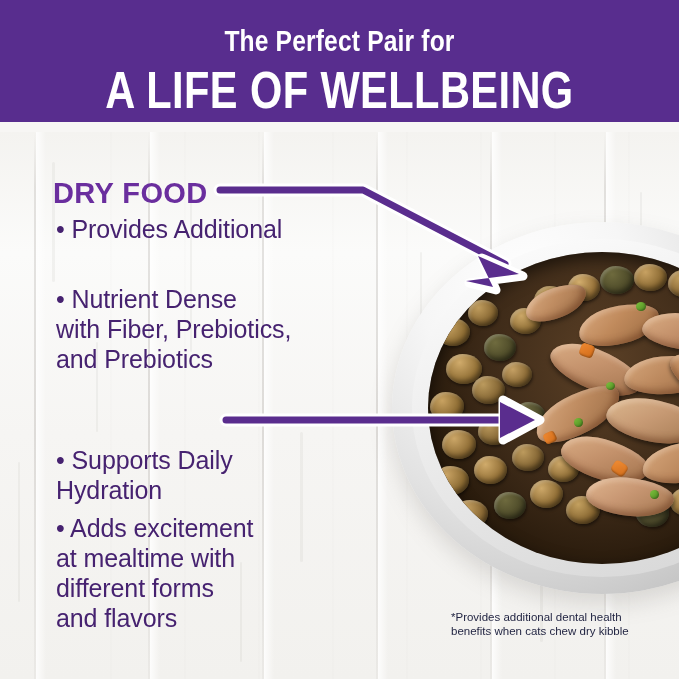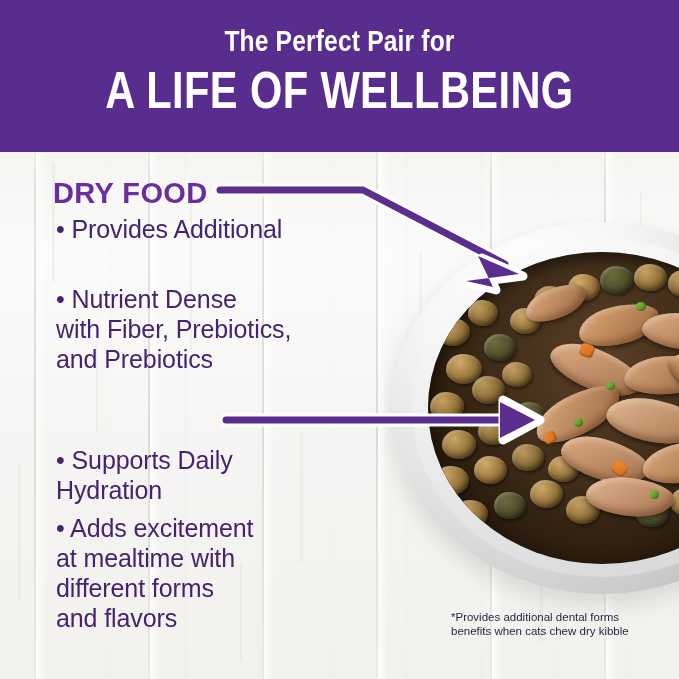--- a/index.html
+++ b/index.html
@@ -66,21 +66,21 @@
     background: rgba(160,155,150,0.10);
     border-radius: 3px;
   }
 
   
   .header {
     position: absolute;
     left: 0;
     top: 0;
     width: 679px;
-    height: 152px;
+    height: 122px;
     background: #582D8E;
     z-index: 6;
     text-align: center;
     color: #ffffff;
   }
   .header-line1 {
     position: absolute;
     left: 0;
     top: 22px;
     width: 679px;
@@ -354,17 +354,17 @@
 
     <div class="bullet-block" style="left:56px; top:513px;">
       <div>• Adds excitement</div>
       <div>at mealtime with</div>
       <div>different forms</div>
       <div>and flavors</div>
     </div>
   </div>
 
   <div class="footnote">
-    <div>*Provides additional dental forms</div>
+    <div>*Provides additional dental health</div>
     <div>benefits when cats chew dry kibble</div>
   </div>
 
 </div>
 
 </body></html>

